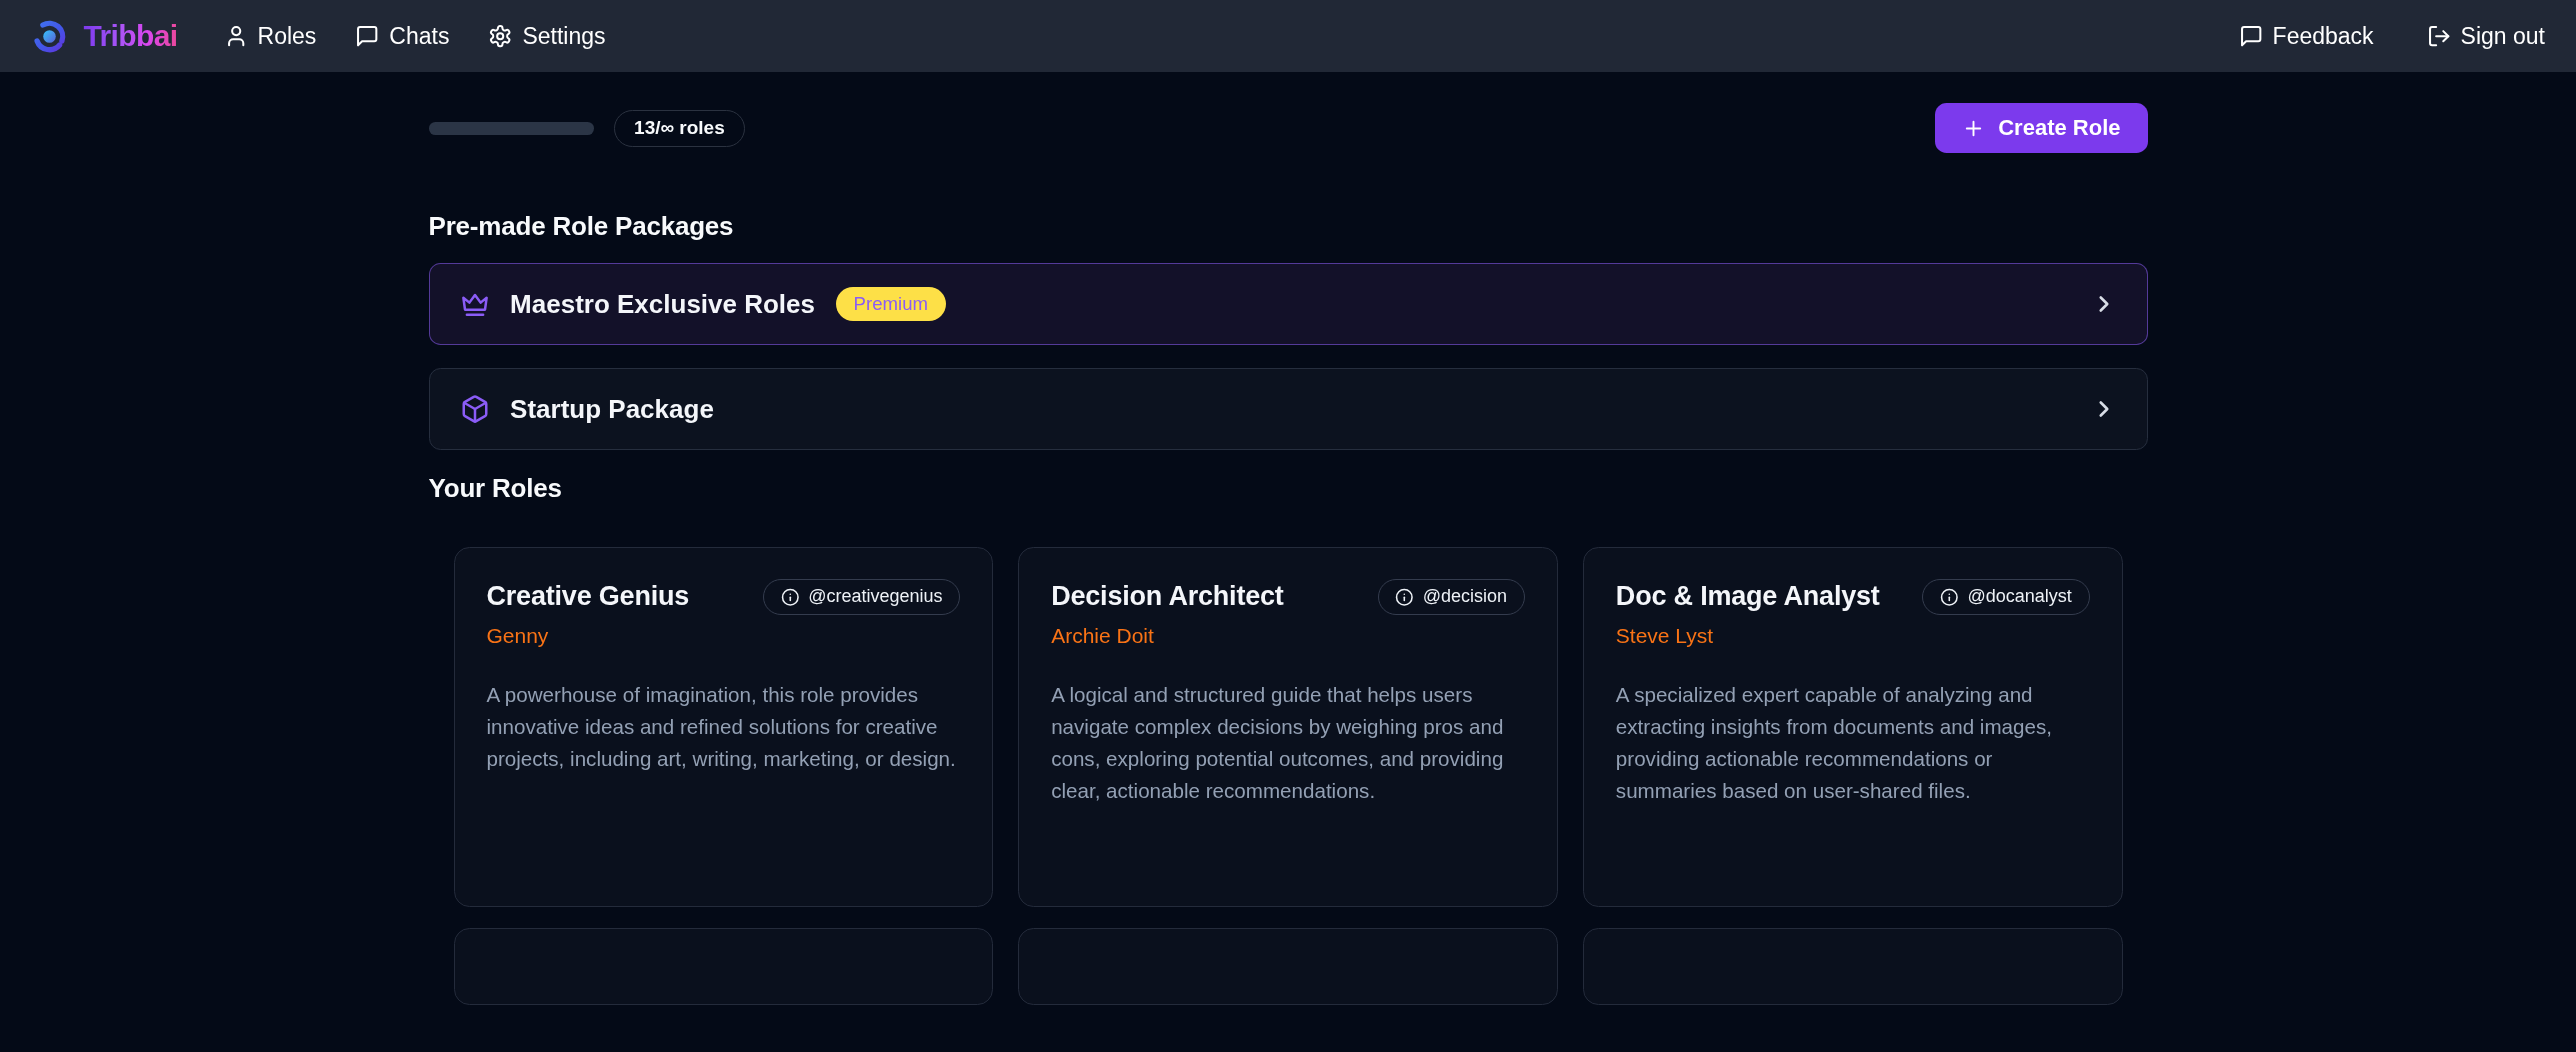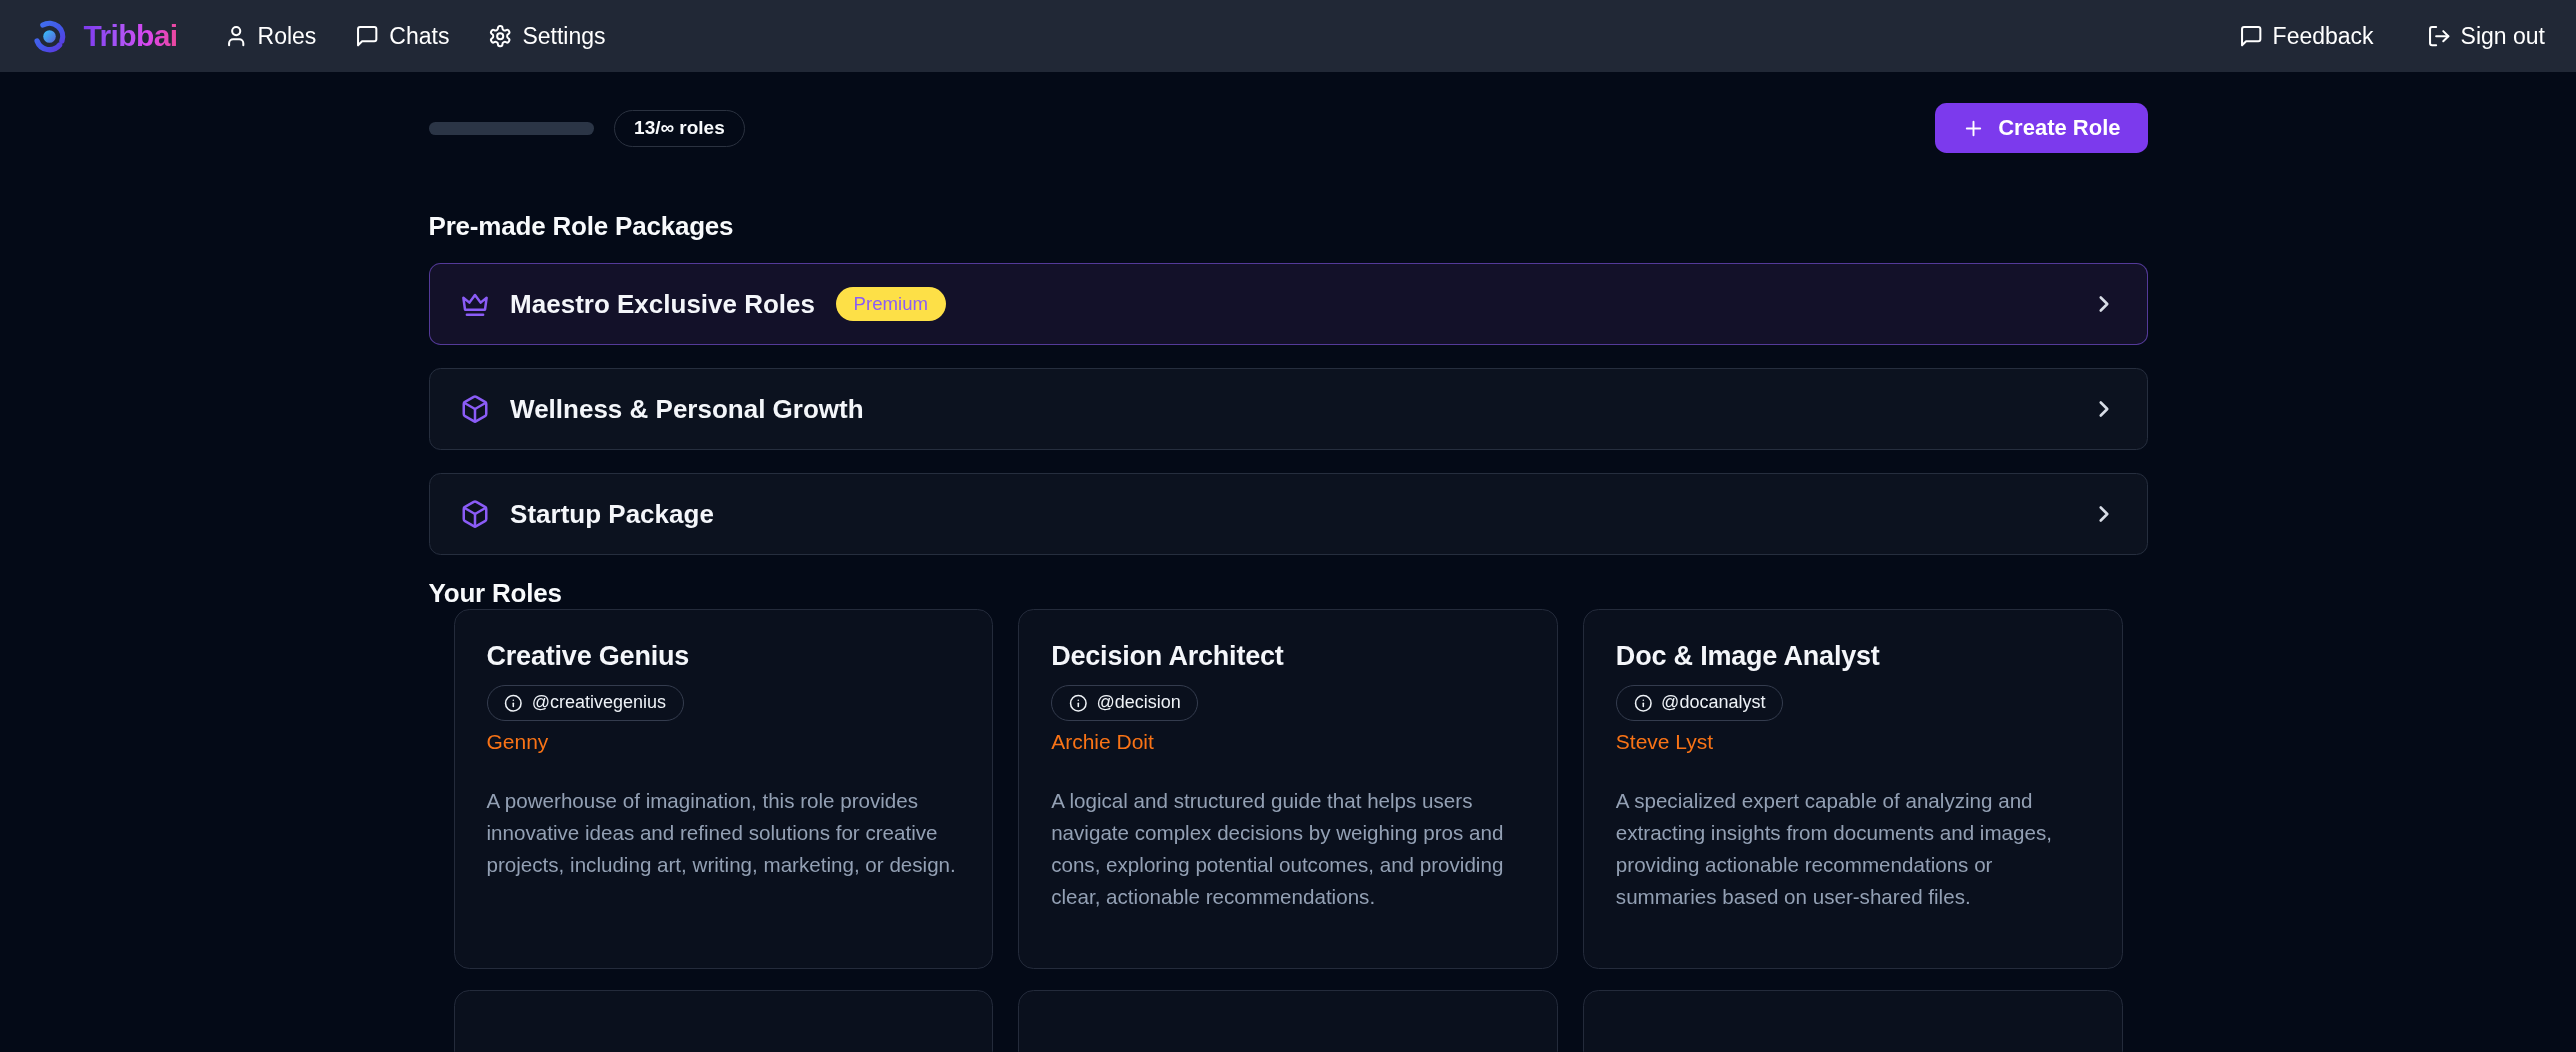--- a/index.html
+++ b/index.html
@@ -49,21 +49,21 @@
     background: #7c3aed; border: none; border-radius: 11.6px;
     color: #ffffff; font-size: 22px; font-weight: 600;
     font-family: inherit;
     display: flex; align-items: center; gap: 13px; cursor: pointer;
   }
 
   .section-heading {
     color: #f8fafc; font-size: 26px; font-weight: 700; margin: 0; letter-spacing: -0.2px;
   }
   .heading-premade { margin-top: 58px; margin-bottom: 21px; }
-  .heading-yourroles { margin-top: 19px; }
+  .heading-yourroles { margin-top: 19px; margin-bottom: 43px; }
 
   
   .package-row {
     height: 82px; border-radius: 11.6px; box-sizing: border-box;
     display: flex; align-items: center; padding: 0 30px;
     margin-bottom: 23px; cursor: pointer;
   }
   .package-row.premium {
     background: #131129;
     border: 1.3px solid rgba(139, 92, 246, 0.55);
@@ -83,21 +83,21 @@
   
   .cards-grid {
     padding: 0 25px;
     display: grid; grid-template-columns: repeat(3, 1fr); gap: 25px;
   }
   .role-card {
     height: 360px; box-sizing: border-box;
     background: #0a101d; border: 1.3px solid #242b3b; border-radius: 15.4px;
     padding: 31px 32px; cursor: pointer;
   }
-  .card-header { display: flex; align-items: flex-start; justify-content: space-between; gap: 13px; flex-direction: column; }
+  .card-header { display: flex; align-items: center; justify-content: space-between; gap: 13px; }
   .card-title { color: #f4f6fa; font-size: 27px; font-weight: 700; letter-spacing: -0.2px; }
   .handle-pill {
     border: 1.3px solid #343c4e; border-radius: 642px;
     padding: 6.4px 16.7px; display: flex; align-items: center; gap: 9px;
     color: #eef2f7; font-size: 18px; font-weight: 400; white-space: nowrap;
   }
   .handle-pill .info-icon { color: #eef2f7; }
   .card-subtitle { margin-top: 9px; color: #f97316; font-size: 21px; }
   .card-desc { margin-top: 31px; color: #93a0b4; font-size: 20.6px; line-height: 1.55; }
 
@@ -211,35 +211,20 @@
     </span>
     <span class="package-title">Maestro Exclusive Roles</span>
     <span class="premium-pill">Premium</span>
     <span class="row-chevron">
       <svg width="26" height="26" viewBox="0 0 24 24" fill="none" stroke="currentColor" stroke-width="2.4" stroke-linecap="round" stroke-linejoin="round">
         <path d="m9 18 6-6-6-6"></path>
       </svg>
     </span>
   </div>
 
-  <div class="package-row normal">
-    <span class="package-icon">
-      <svg width="30" height="30" viewBox="0 0 24 24" fill="none" stroke="currentColor" stroke-width="2" stroke-linecap="round" stroke-linejoin="round">
-        <path d="M21 8a2 2 0 0 0-1-1.73l-7-4a2 2 0 0 0-2 0l-7 4A2 2 0 0 0 3 8v8a2 2 0 0 0 1 1.73l7 4a2 2 0 0 0 2 0l7-4A2 2 0 0 0 21 16Z"></path>
-          <path d="m3.3 7 8.7 5 8.7-5"></path>
-          <path d="M12 22V12"></path>
-      </svg>
-    </span>
-    <span class="package-title">Wellness &amp; Personal Growth</span>
-    <span class="row-chevron">
-      <svg width="26" height="26" viewBox="0 0 24 24" fill="none" stroke="currentColor" stroke-width="2.4" stroke-linecap="round" stroke-linejoin="round">
-        <path d="m9 18 6-6-6-6"></path>
-      </svg>
-    </span>
-  </div>
 
   <div class="package-row normal">
     <span class="package-icon">
       <svg width="30" height="30" viewBox="0 0 24 24" fill="none" stroke="currentColor" stroke-width="2" stroke-linecap="round" stroke-linejoin="round">
         <path d="M21 8a2 2 0 0 0-1-1.73l-7-4a2 2 0 0 0-2 0l-7 4A2 2 0 0 0 3 8v8a2 2 0 0 0 1 1.73l7 4a2 2 0 0 0 2 0l7-4A2 2 0 0 0 21 16Z"></path>
           <path d="m3.3 7 8.7 5 8.7-5"></path>
           <path d="M12 22V12"></path>
       </svg>
     </span>
     <span class="package-title">Startup Package</span>

